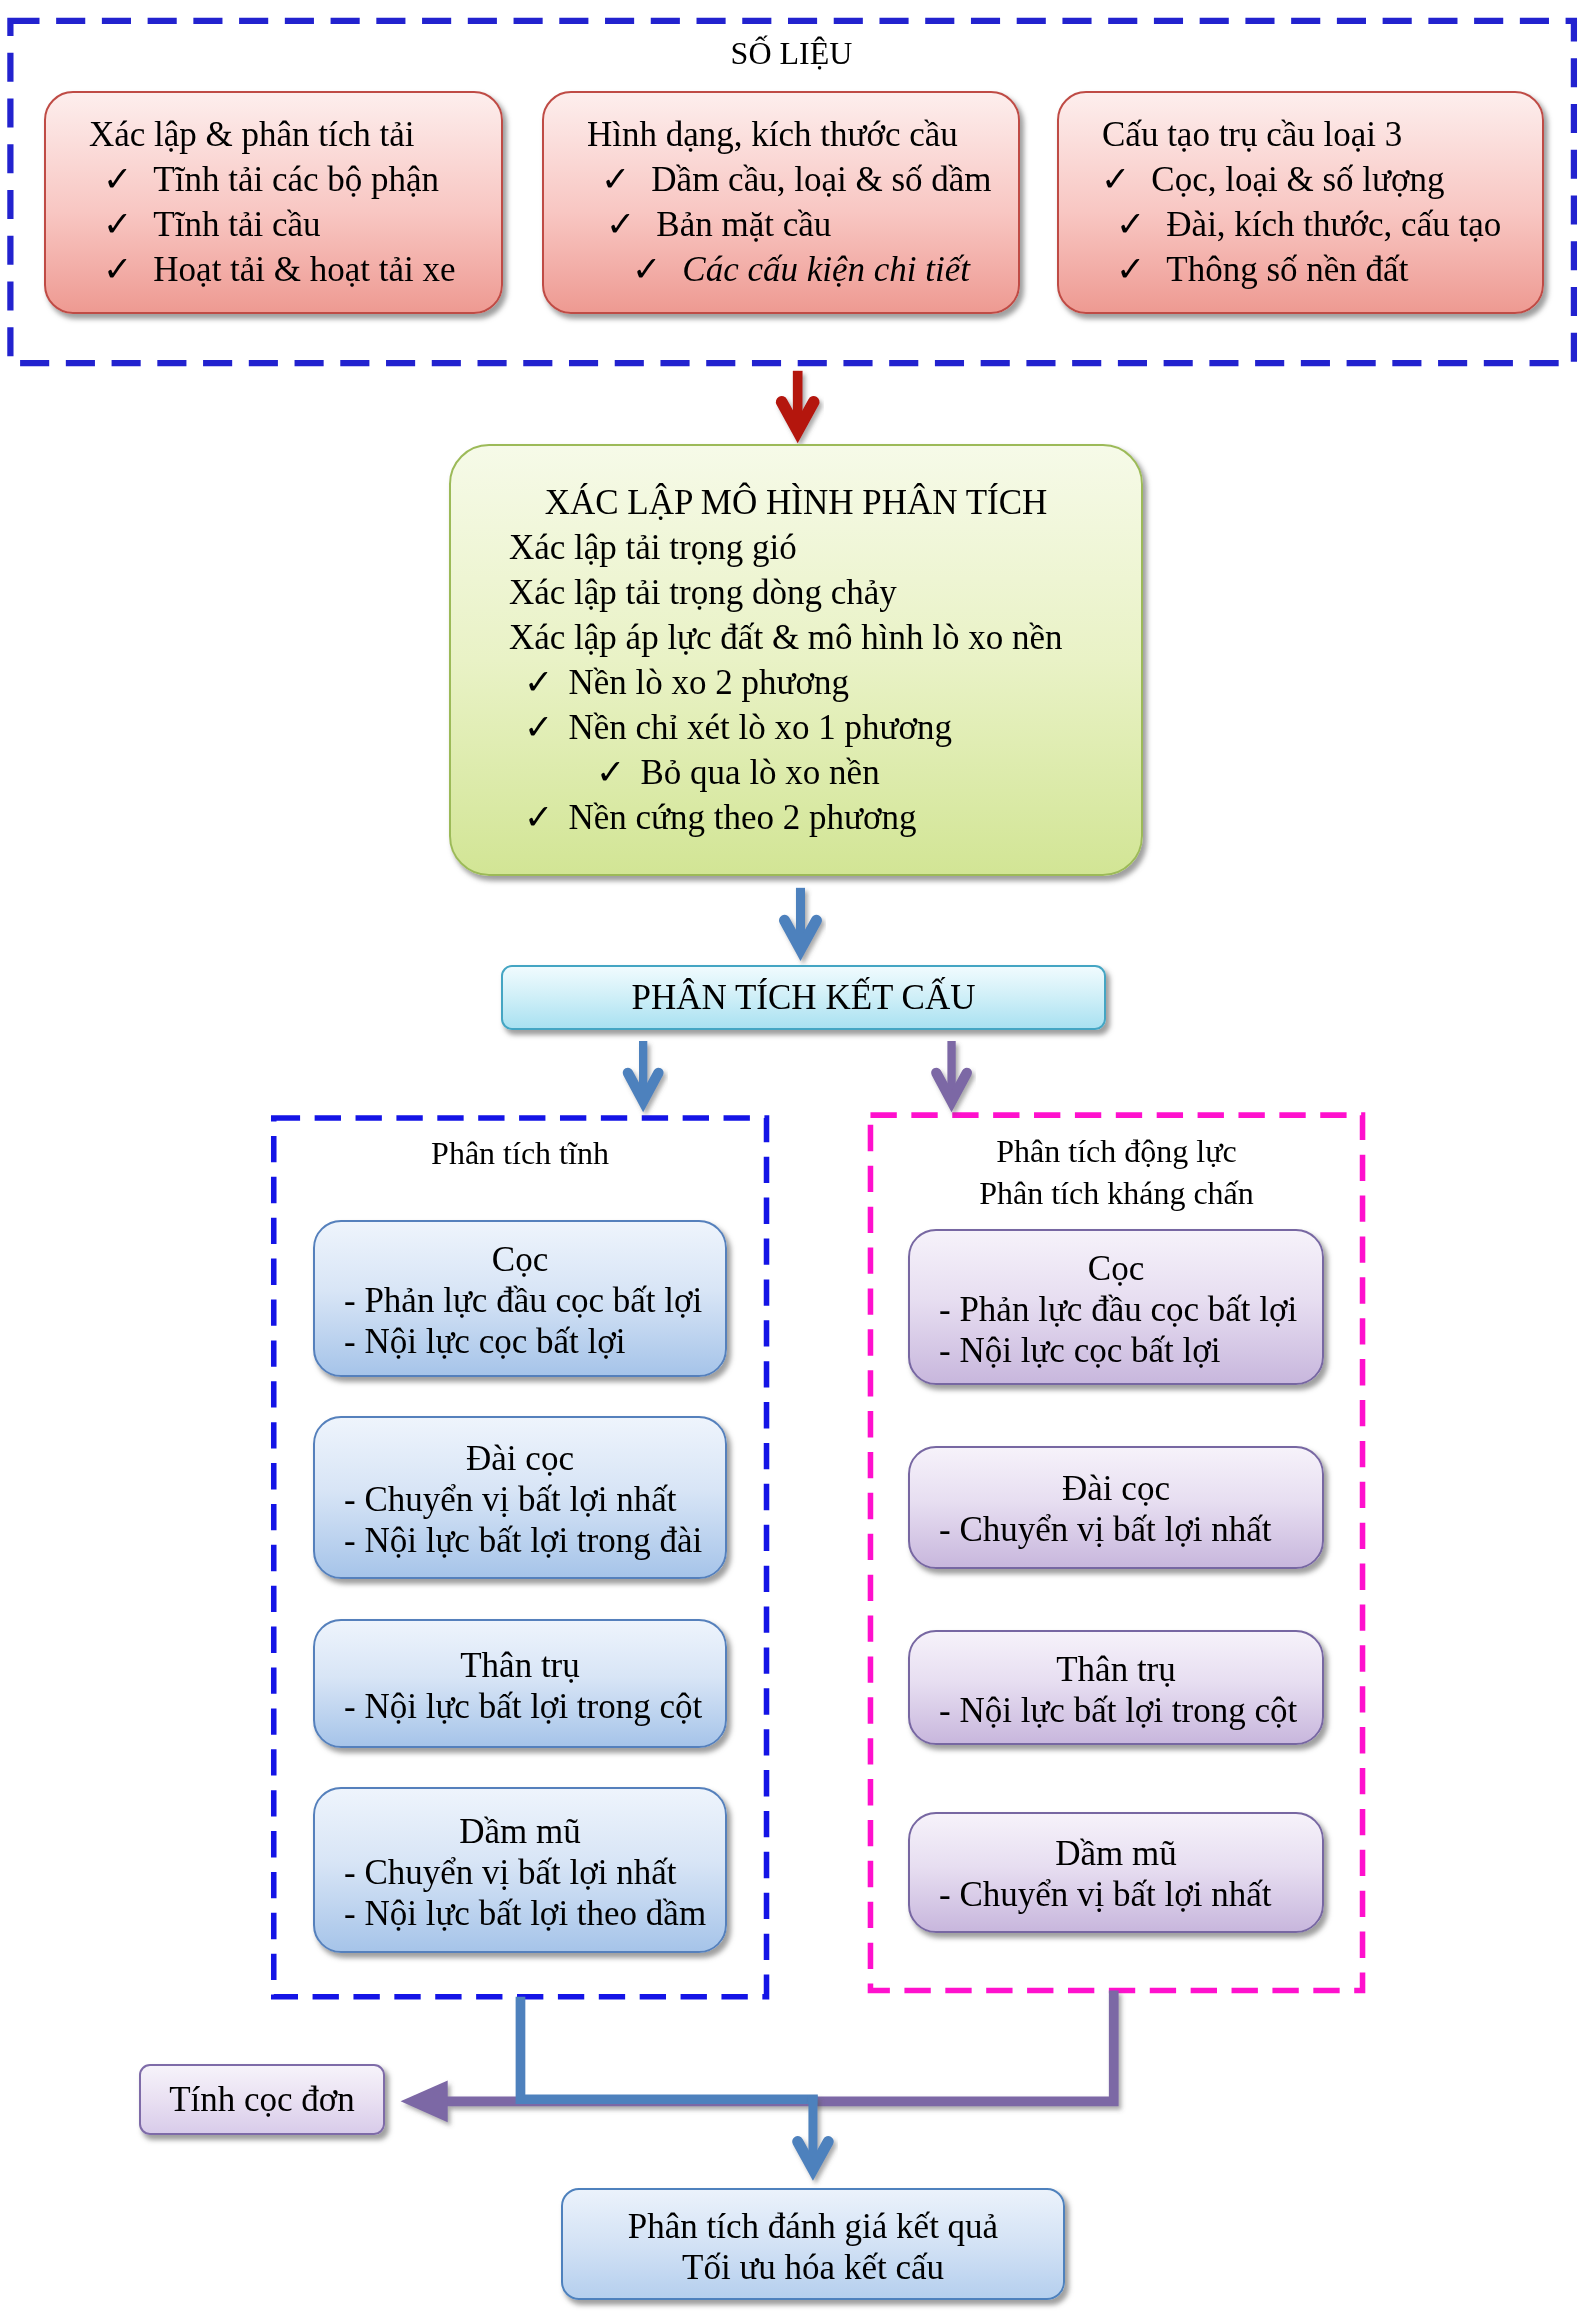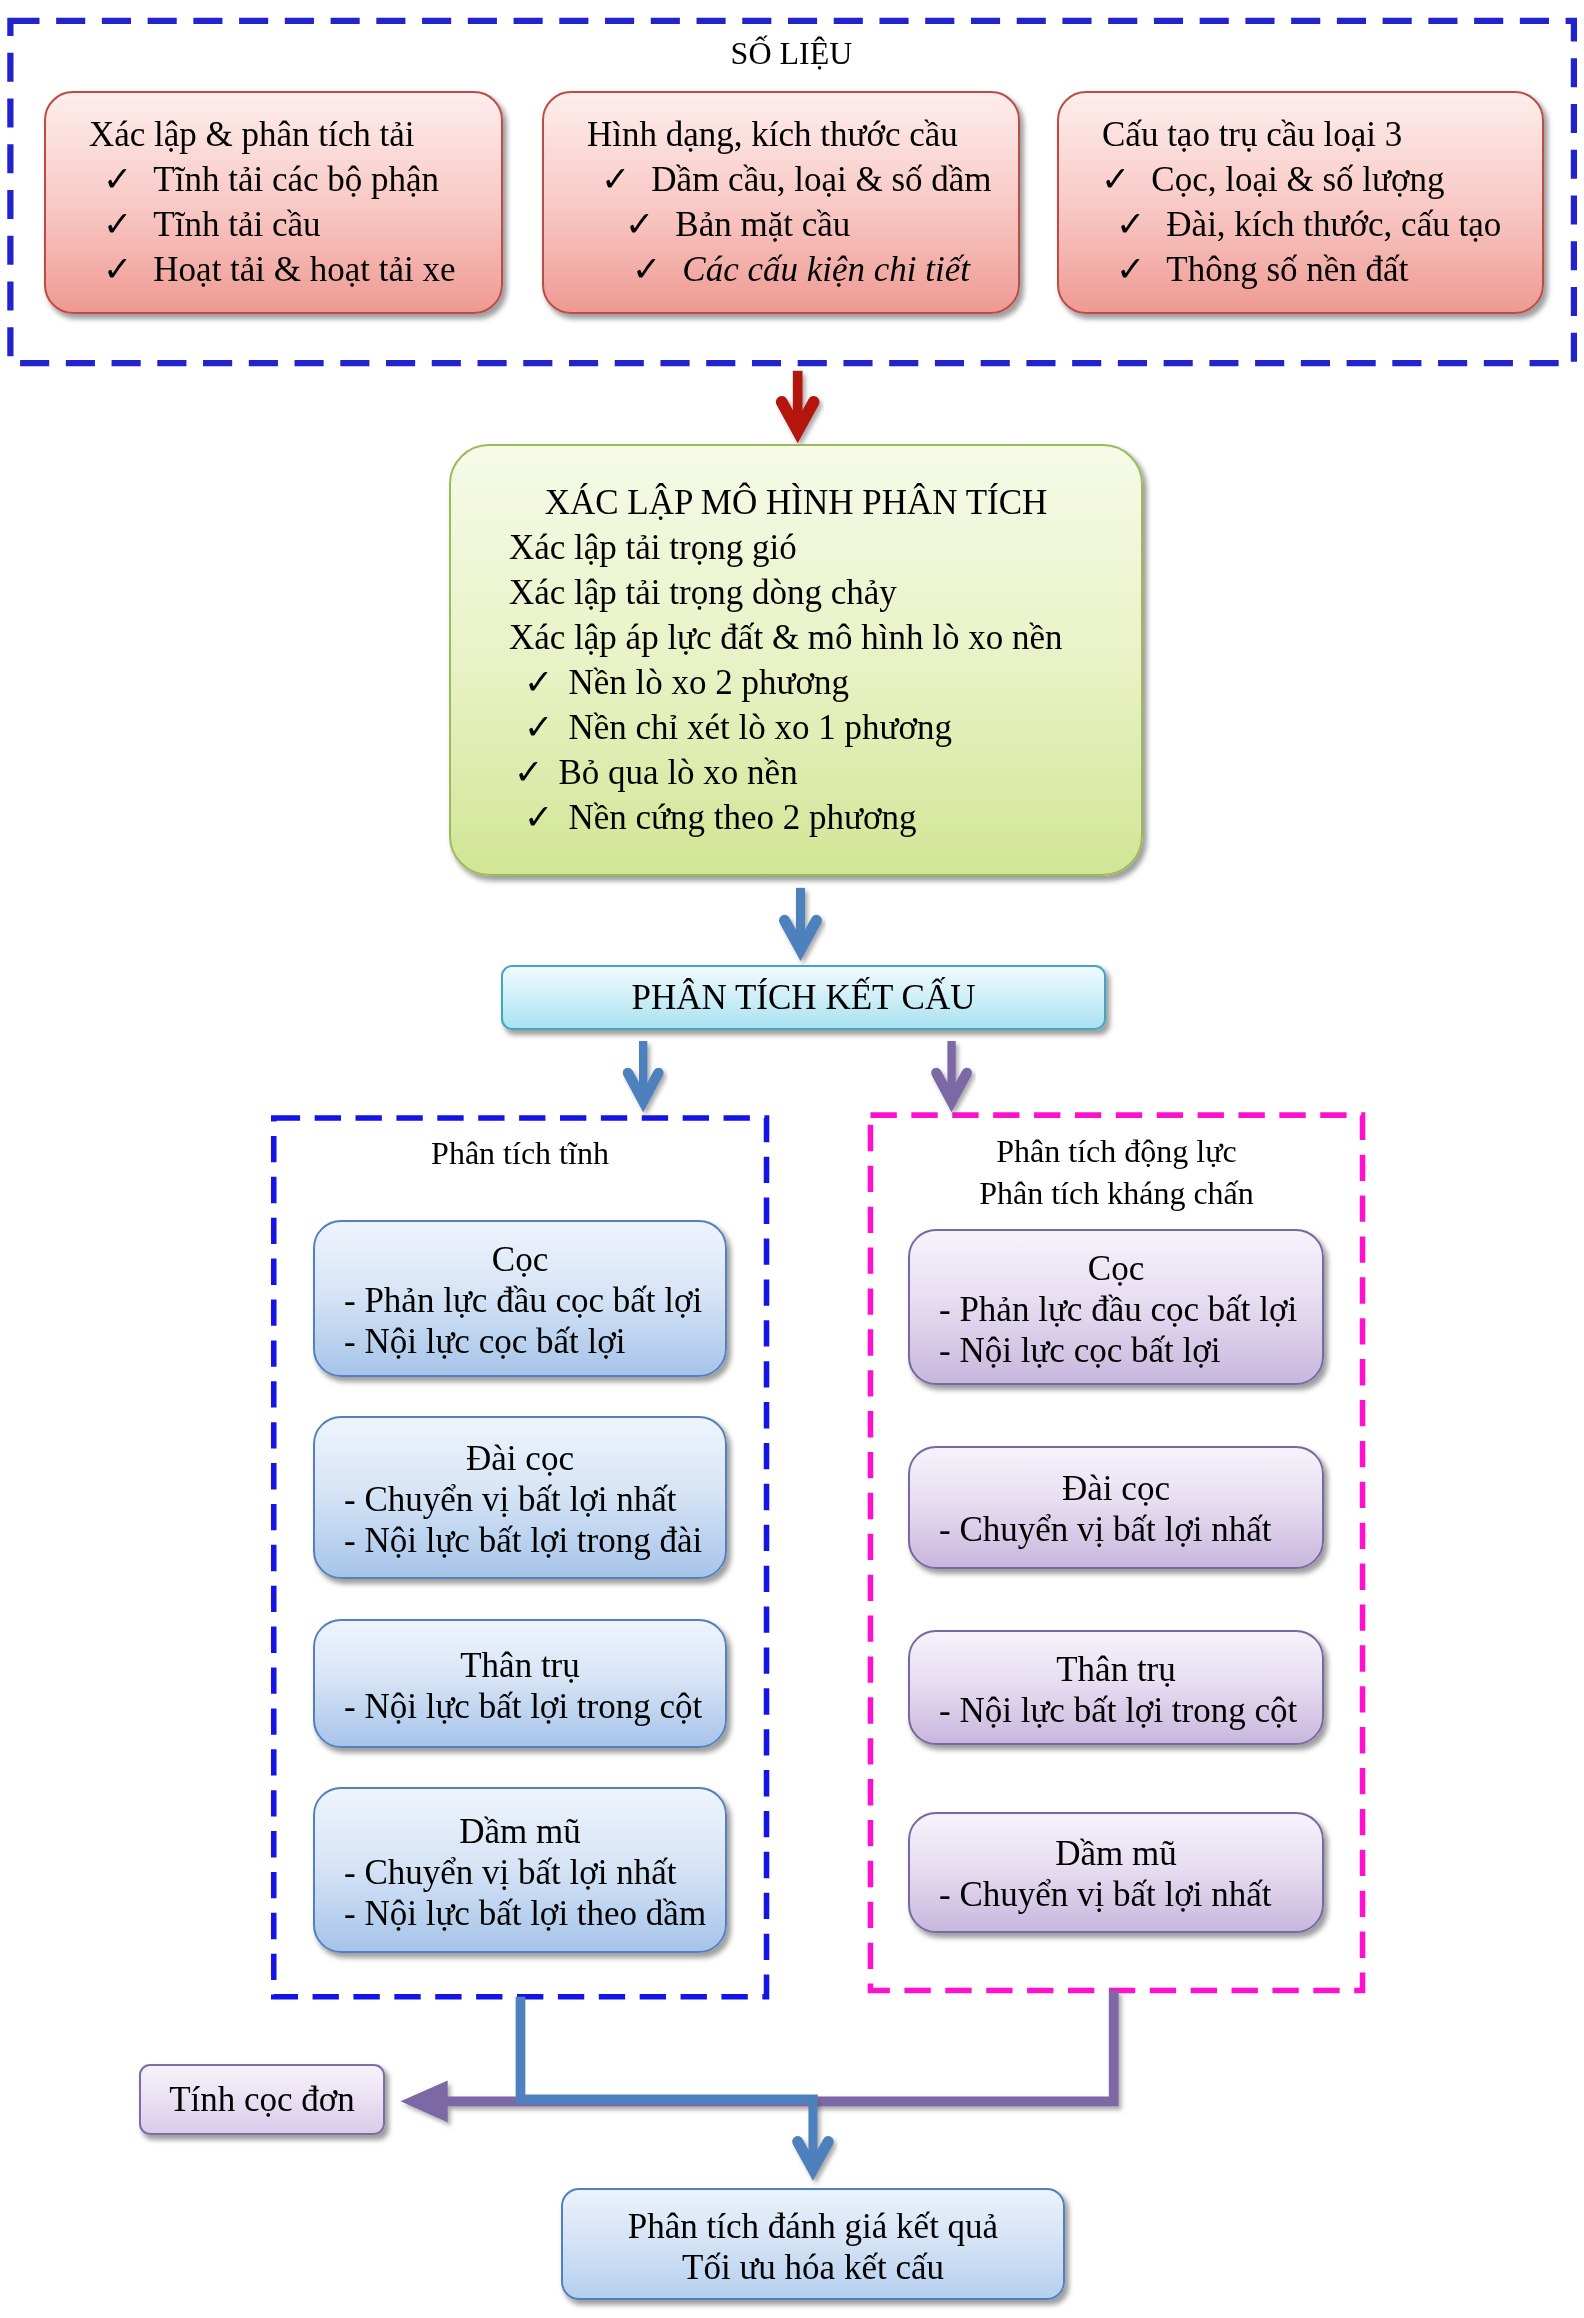--- a/index.html
+++ b/index.html
@@ -86,39 +86,39 @@
   <div class="box rbox" style="left:44px;top:91px;width:459px;height:223px;">
     <div class="t">Xác lập &amp; phân tích tải</div>
     <div class="t chk" style="padding-left:57px;"><span class="ck">✓</span><span style="padding-left:21px;">Tĩnh tải các bộ phận</span></div>
     <div class="t chk" style="padding-left:57px;"><span class="ck">✓</span><span style="padding-left:21px;">Tĩnh tải cầu</span></div>
     <div class="t chk" style="padding-left:57px;"><span class="ck">✓</span><span style="padding-left:21px;">Hoạt tải &amp; hoạt tải xe</span></div>
   </div>
 
   <div class="box rbox" style="left:542px;top:91px;width:478px;height:223px;">
     <div class="t">Hình dạng, kích thước cầu</div>
     <div class="t chk" style="padding-left:57px;"><span class="ck">✓</span><span style="padding-left:21px;">Dầm cầu, loại &amp; số dầm</span></div>
-    <div class="t chk" style="padding-left:81px;"><span class="ck">✓</span><span style="padding-left:21px;">Bản mặt cầu</span></div>
+    <div class="t chk" style="padding-left:62px;"><span class="ck">✓</span><span style="padding-left:21px;">Bản mặt cầu</span></div>
     <div class="t chk" style="padding-left:88px;font-style:italic;"><span class="ck">✓</span><span style="padding-left:21px;">Các cấu kiện chi tiết</span></div>
   </div>
 
   <div class="box rbox" style="left:1057px;top:91px;width:487px;height:223px;">
     <div class="t">Cấu tạo trụ cầu loại 3</div>
     <div class="t chk" style="padding-left:42px;"><span class="ck">✓</span><span style="padding-left:21px;">Cọc, loại &amp; số lượng</span></div>
     <div class="t chk" style="padding-left:57px;"><span class="ck">✓</span><span style="padding-left:21px;">Đài, kích thước, cấu tạo</span></div>
     <div class="t chk" style="padding-left:57px;"><span class="ck">✓</span><span style="padding-left:21px;">Thông số nền đất</span></div>
   </div>
 
   <div class="box gbox" style="left:449px;top:444px;width:694px;height:432px;">
     <div class="t">XÁC LẬP MÔ HÌNH PHÂN TÍCH</div>
     <div class="b">Xác lập tải trọng gió</div>
     <div class="b">Xác lập tải trọng dòng chảy</div>
     <div class="b">Xác lập áp lực đất &amp; mô hình lò xo nền</div>
     <div class="b chk" style="padding-left:73px;"><span class="ck">✓</span><span style="padding-left:15.2px;">Nền lò xo 2 phương</span></div>
     <div class="b chk" style="padding-left:73px;"><span class="ck">✓</span><span style="padding-left:15.2px;">Nền chỉ xét lò xo 1 phương</span></div>
-    <div class="b chk" style="padding-left:63px;"><span class="ck">✓</span><span style="padding-left:15.2px;">Bỏ qua lò xo nền</span></div>
+    <div class="b chk" style="padding-left:100px;margin-left:45px;"><span class="ck">✓</span><span style="padding-left:15.2px;">Bỏ qua lò xo nền</span></div>
     <div class="b chk" style="padding-left:73px;"><span class="ck">✓</span><span style="padding-left:15.2px;">Nền cứng theo 2 phương</span></div>
   </div>
 
   <div class="box cyanbox" style="left:501px;top:965px;width:605px;height:65px;">
     <div>PHÂN TÍCH KẾT CẤU</div>
   </div>
 
   <div class="title" style="left:874px;top:1130px;width:485px;">
     <div>Phân tích động lực</div>
     <div>Phân tích kháng chấn</div>

